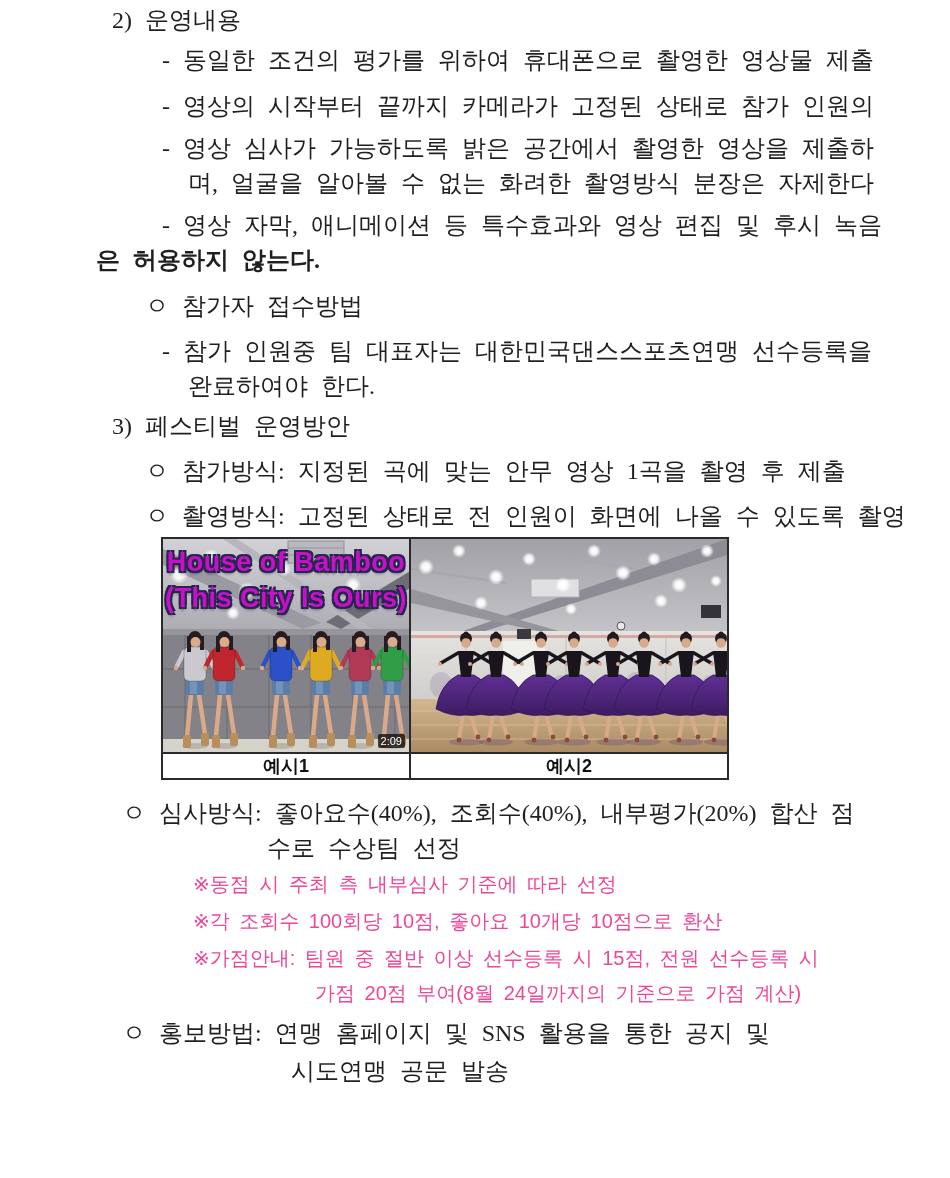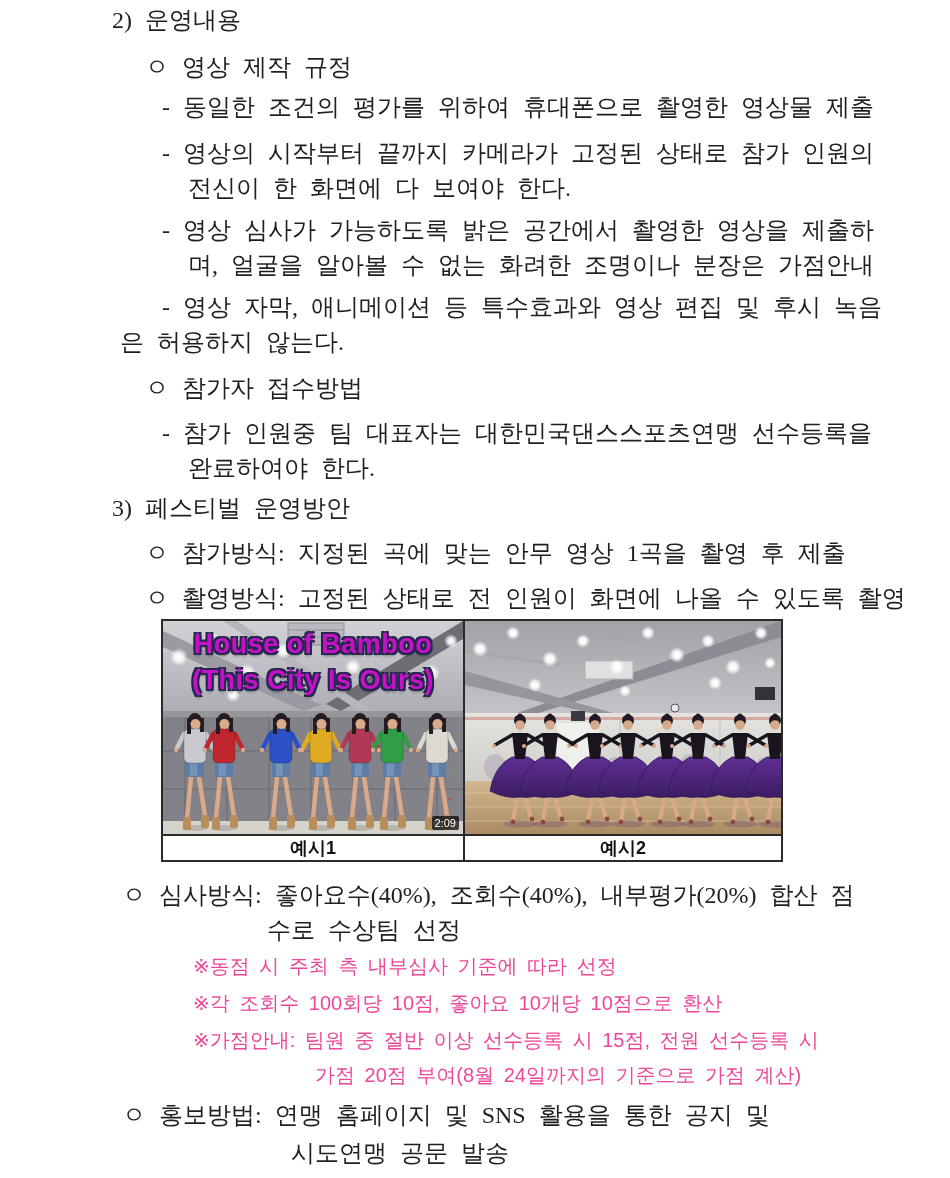--- a/index.html
+++ b/index.html
@@ -9,64 +9,62 @@
   .note{font-family:"Liberation Sans","DejaVu Sans",sans-serif;font-size:20px;line-height:22px;word-spacing:4px;color:#ec4899;}
   
   .ln0{margin:7px 0 0 112px;}
   .ln1{margin:21px 0 0 145px;}
   .ln2{margin:14px 12px 0 162px;}
   .ln3{margin:20px 0 4px 162px;}
   .ln4{margin:9px 0 0 188px;}
   .ln5{margin:16px 0 0 162px;}
   .ln6{margin:9px 0 0 188px;}
   .ln7{margin:16px 0 0 162px;}
-  .ln8{margin:9px 0 0 120px;}
+  .ln8{margin:9px 0 0 96px;font-weight:bold;}
   .ln9{margin:20px 0 0 145px;}
   .ln10{margin:19px 0 0 162px;}
   .ln11{margin:9px 0 0 188px;}
   .ln12{margin:14px 0 0 112px;}
   .ln13{margin:19px 0 0 145px;}
   .ln14{margin:19px 0 0 145px;}
   .ln15{margin:20px 0 0 122px;}
   .ln16{margin:9px 0 0 267px;}
   .ln17{margin:12px 0 0 193px;}
   .ln18{margin:15px 0 0 193px;}
   .ln19{margin:15px 16px 0 193px;}
   .ln20{margin:13px 0 0 315px;}
   .ln21{margin:16px 0 0 122px;}
   .ln22{margin:12px 0 0 291px;}
 
   
   .fig-table{margin:8px 0 0 161px;border-collapse:collapse;}
   .fig-table td{border:2px solid #2a2a2a;padding:0;background:#fff;}
   .photo{position:relative;overflow:hidden;display:block;}
-  .photo1{width:300px;height:213px;}
+  .photo1{width:246px;height:213px;}
   .photo2{width:316px;height:213px;}
   .photo svg{display:block;}
   .cap-cell{height:23px;text-align:center;vertical-align:middle;
     font-family:"Liberation Sans","DejaVu Sans",sans-serif;font-weight:bold;font-size:18px;color:#111;}
   .p1-title{position:absolute;top:5px;left:0;right:0;text-align:center;
     font-family:"Liberation Sans","DejaVu Sans",sans-serif;font-weight:800;font-size:27px;line-height:36px;
     letter-spacing:0.5px;
     text-shadow:-2px -2px 0 #262650,2px -2px 0 #262650,-2px 2px 0 #262650,2px 2px 0 #262650,0 3px 3px rgba(0,0,0,.45);}
   .timestamp{position:absolute;right:4px;bottom:4px;background:rgba(10,10,10,.75);color:#fff;
     font-family:"Liberation Sans","DejaVu Sans",sans-serif;font-size:11px;line-height:14px;padding:0 3px;border-radius:2px;}
 </style>
 </head>
 <body>
 
 <div class="page">
 
   <div class="ln ln0">2) 운영내용</div>
-  <div class="ln ln1">ㅇ 영상 제작 규정</div>
   <div class="ln ln2">- 동일한 조건의 평가를 위하여 휴대폰으로 촬영한 영상물 제출</div>
   <div class="ln ln3">- 영상의 시작부터 끝까지 카메라가 고정된 상태로 참가 인원의</div>
-  <div class="ln ln4">전신이 한 화면에 다 보여야 한다.</div>
   <div class="ln ln5">- 영상 심사가 가능하도록 밝은 공간에서 촬영한 영상을 제출하</div>
-  <div class="ln ln6">며, 얼굴을 알아볼 수 없는 화려한 조명이나 분장은 가점안내</div>
+  <div class="ln ln6">며, 얼굴을 알아볼 수 없는 화려한 촬영방식 분장은 자제한다</div>
   <div class="ln ln7">- 영상 자막, 애니메이션 등 특수효과와 영상 편집 및 후시 녹음</div>
   <div class="ln ln8">은 허용하지 않는다.</div>
   <div class="ln ln9">ㅇ 참가자 접수방법</div>
   <div class="ln ln10">- 참가 인원중 팀 대표자는 대한민국댄스스포츠연맹 선수등록을</div>
   <div class="ln ln11">완료하여야 한다.</div>
   <div class="ln ln12">3) 페스티벌 운영방안</div>
   <div class="ln ln13">ㅇ 참가방식: 지정된 곡에 맞는 안무 영상 1곡을 촬영 후 제출</div>
   <div class="ln ln14">ㅇ 촬영방식: 고정된 상태로 전 인원이 화면에 나올 수 있도록 촬영</div>
 
   <table class="fig-table">

